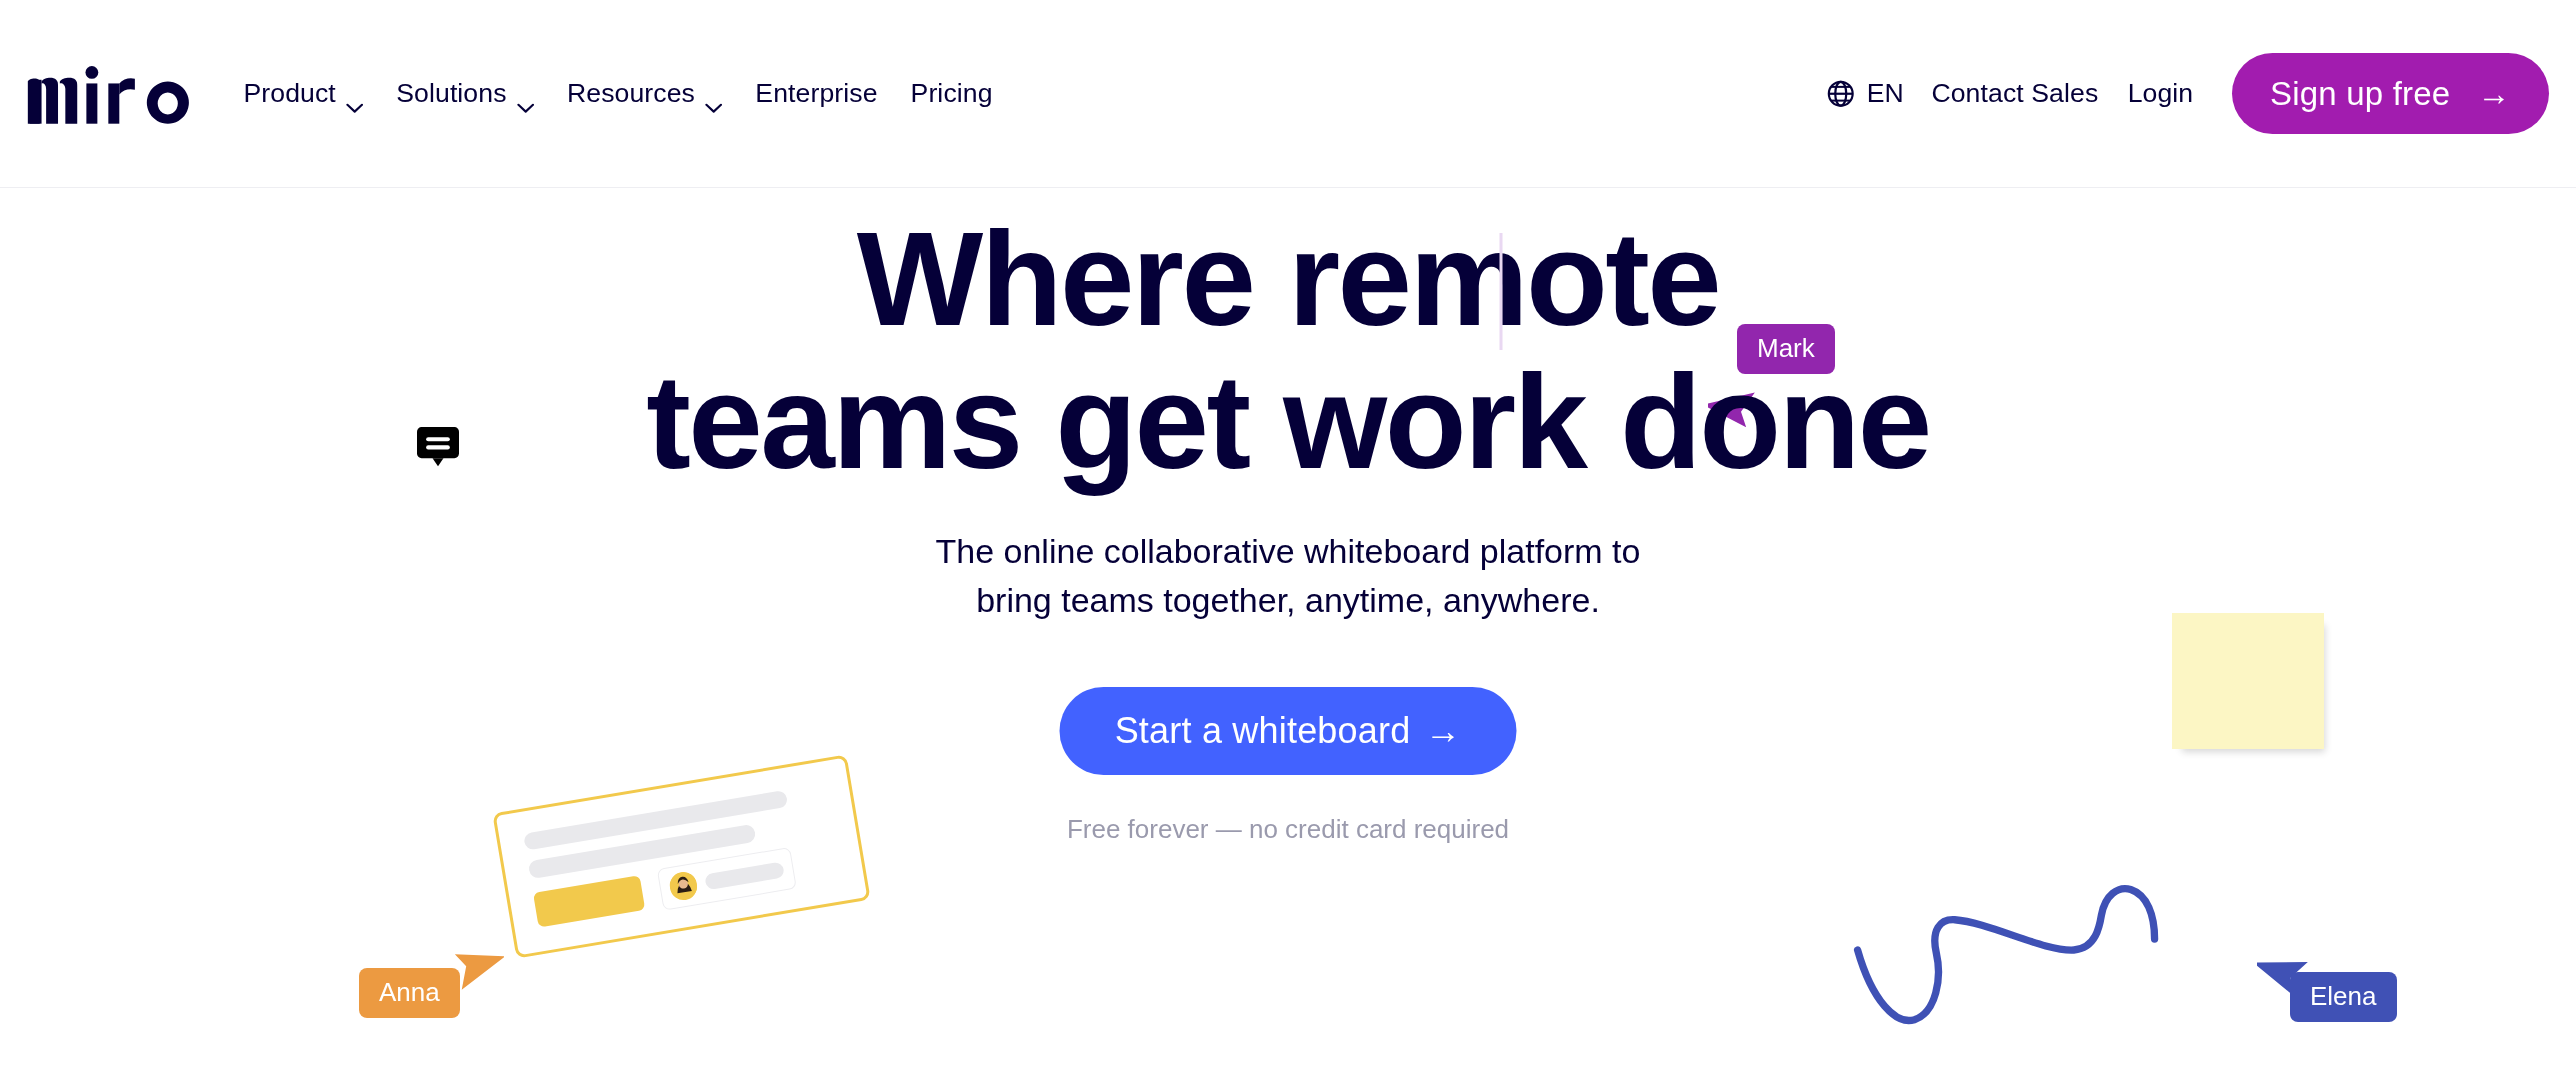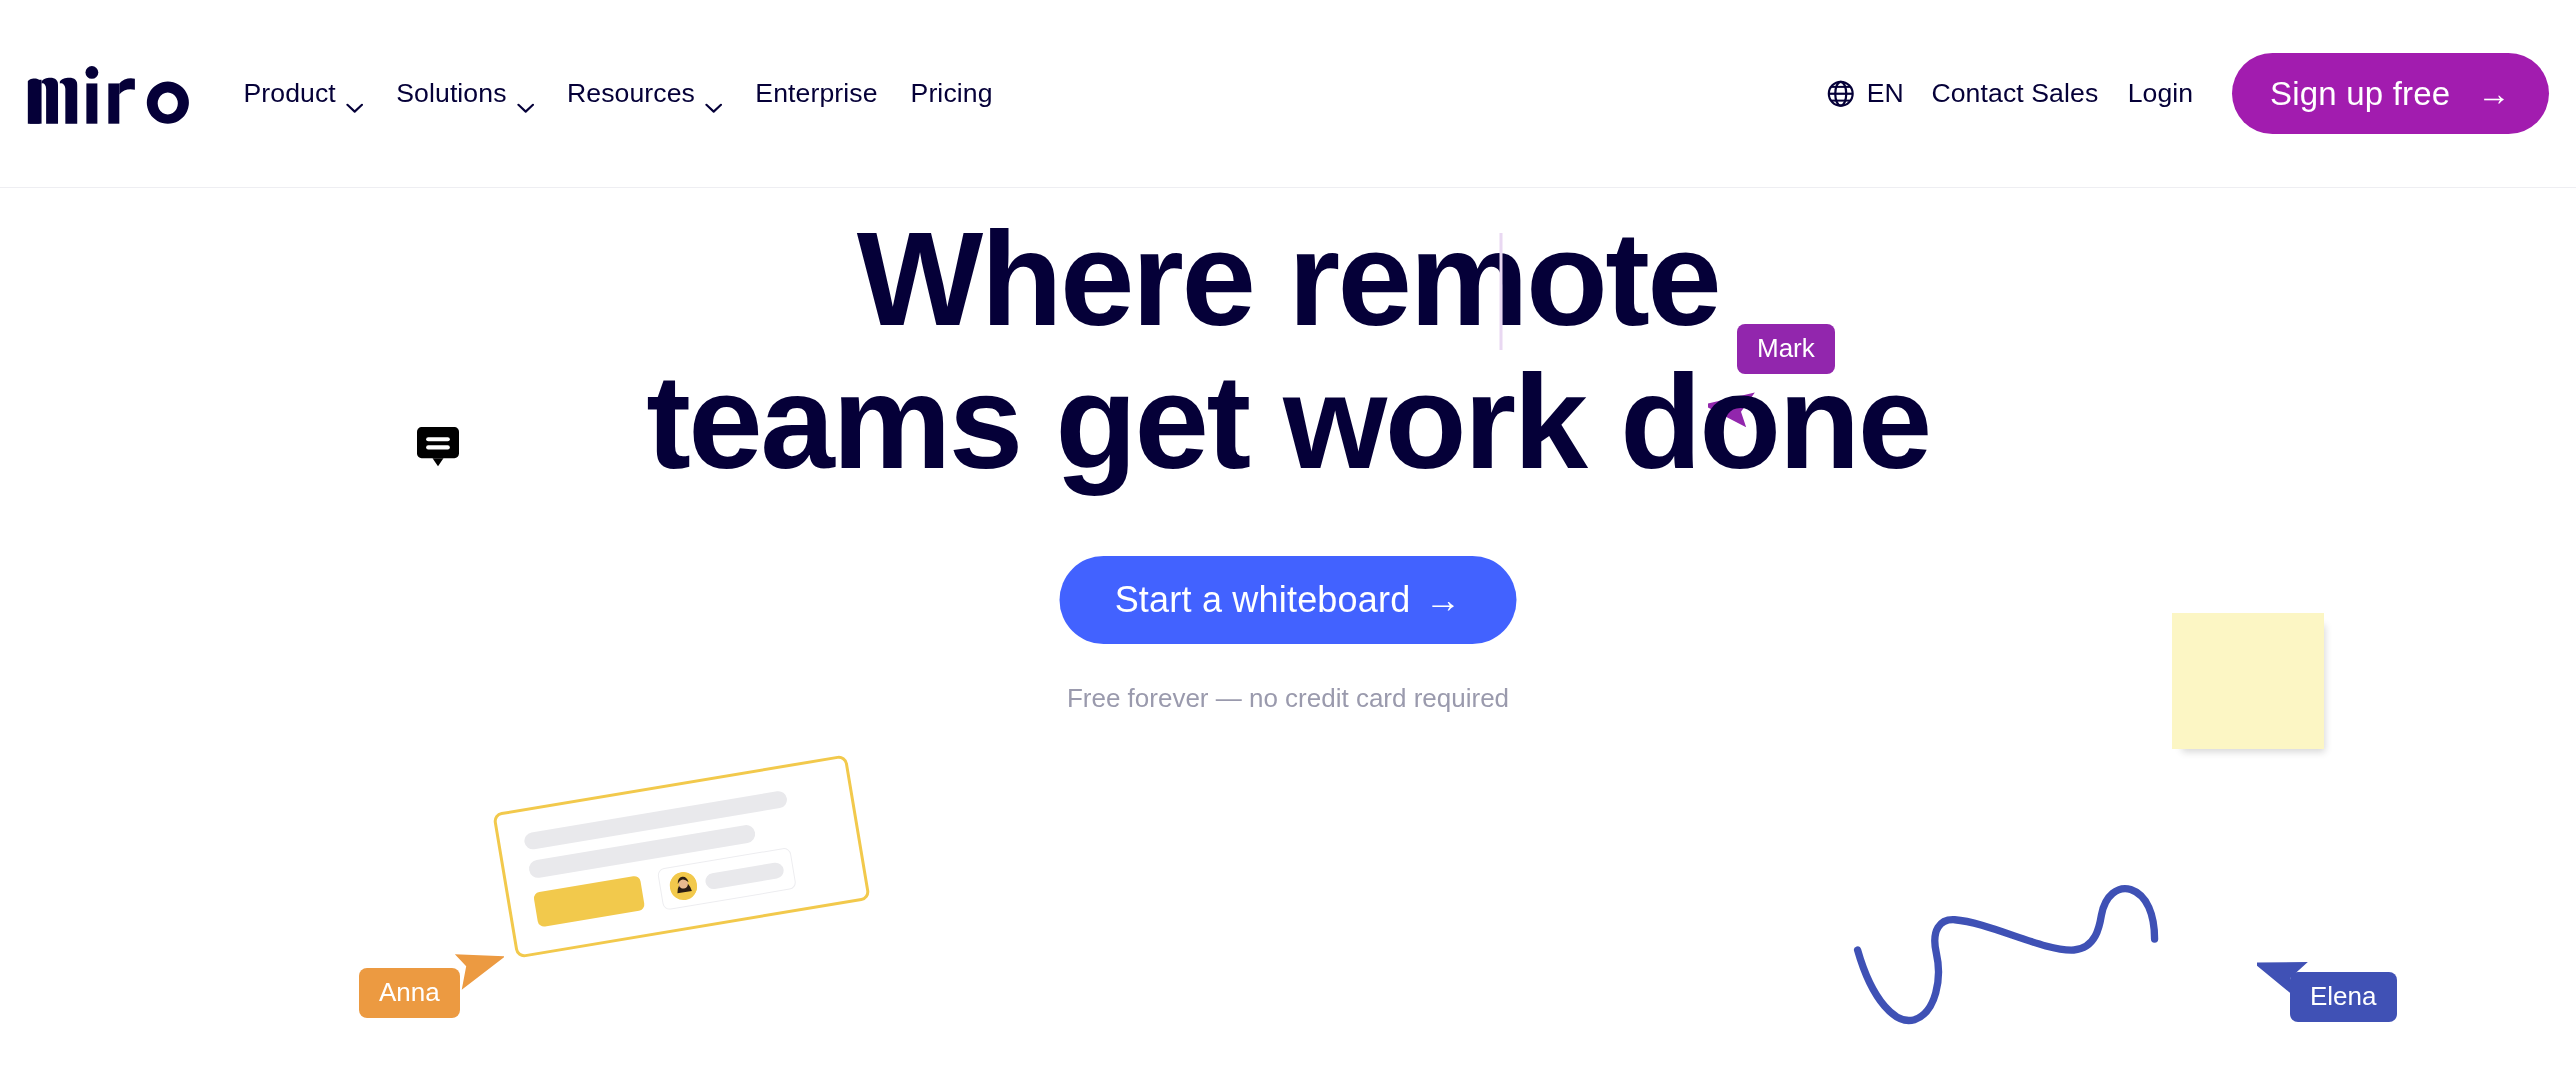--- a/index.html
+++ b/index.html
@@ -334,20 +334,24 @@
       </svg>
     </div>
     <div class="cursor-badge elena-badge">Elena</div>
 
     <div class="hero-center">
       <h1 class="headline">
         <span class="line">Where remote</span>
         <span class="line">teams get work done</span>
         <span class="caret"></span>
       </h1>
+      <p class="subhead">
+        <span>The online collaborative whiteboard platform to</span><br>
+        <span>bring teams together, anytime, anywhere.</span>
+      </p>
       <div class="cta-wrap">
         <button class="cta">
           <span>Start a whiteboard</span>
           <span>→</span>
         </button>
       </div>
       <p class="cta-note">Free forever — no credit card required</p>
     </div>
   </section>
 

